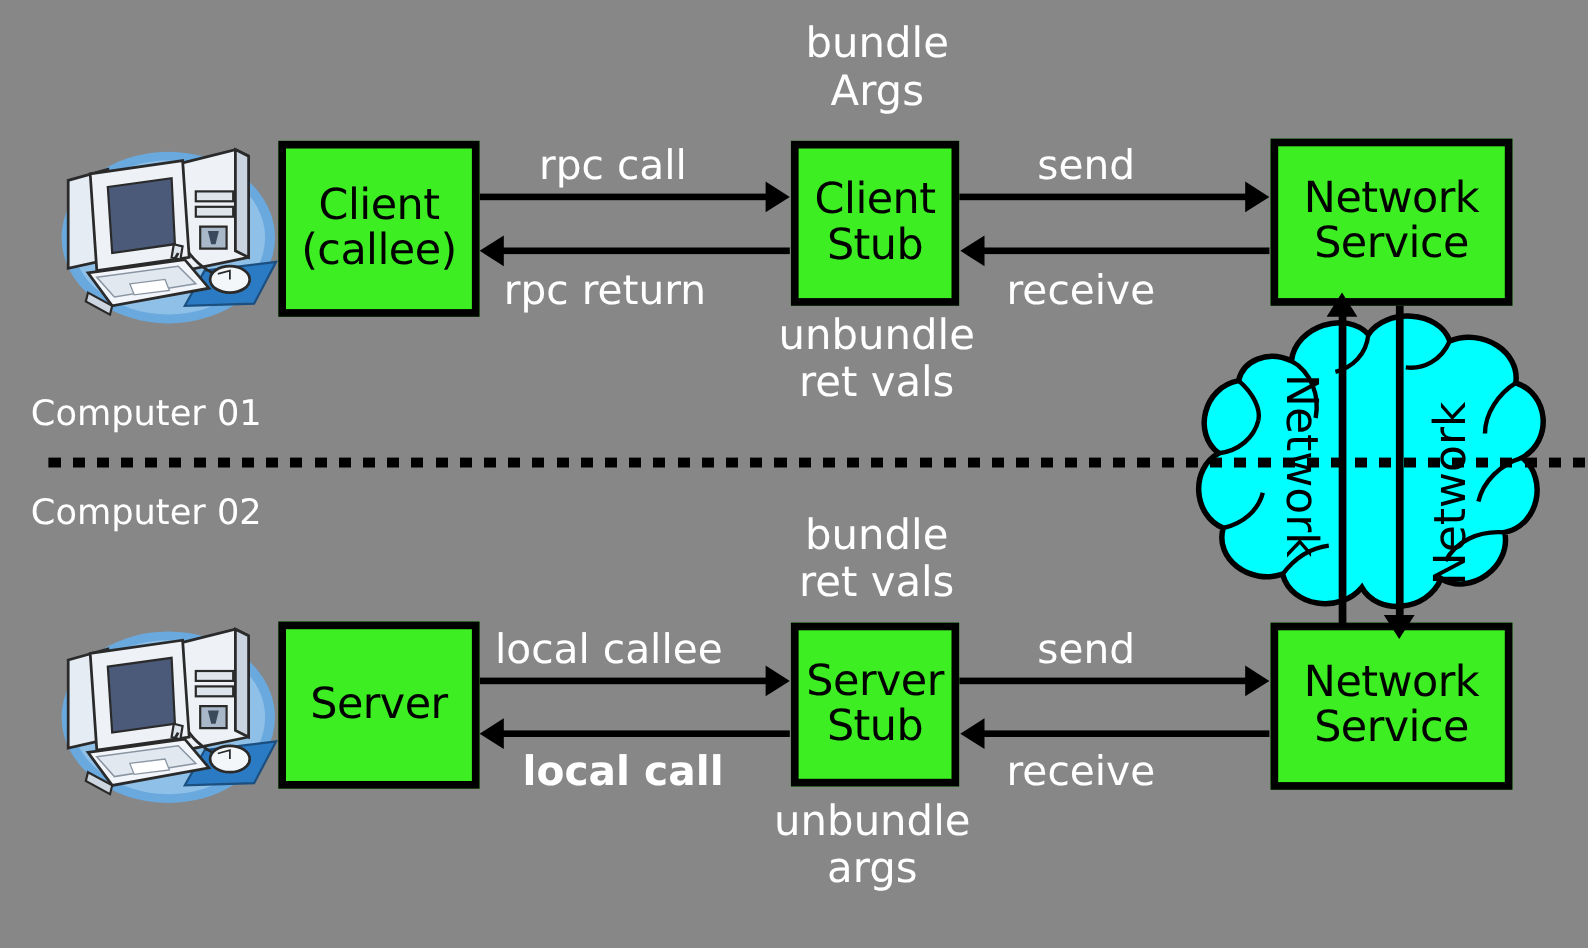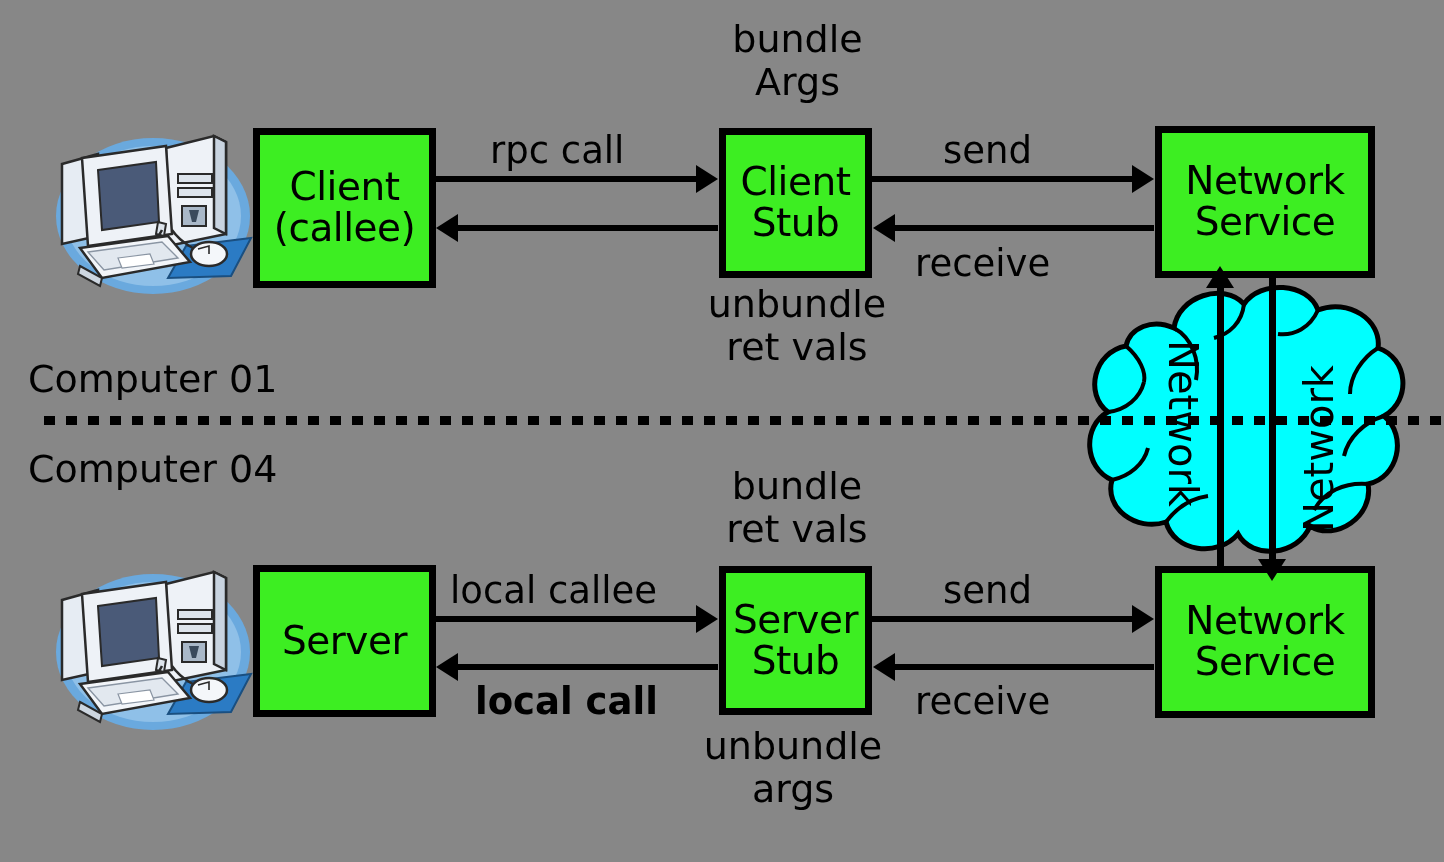--- a/index.html
+++ b/index.html
@@ -33,29 +33,29 @@
   .box .ln {
     display: block;
     white-space: nowrap;
     font-size: 39px;
     letter-spacing: -0.5px;
   }
 
   
   .lbl {
     position: absolute;
-    color: #000000;
+    color: #ffffff;
     font-size: 37px;
     white-space: nowrap;
     line-height: 1.12;
     text-align: center;
     z-index: 7;
   }
   .lbl.big { font-size: 38px; }
-  .computer-label { font-size: 38px; }
+  .computer-label { font-size: 32px; }
 
   
   .harrow {
     position: absolute;
     height: 6px;
     background: #000;
     z-index: 5;
   }
   .harrow::after {
     content: "";
@@ -172,20 +172,21 @@
 
   <div class="box" style="left:1155px; top:126px; width:220px; height:152px;">
     <span class="ln">Network</span>
     <span class="ln">Service</span>
   </div>
 
   <div class="harrow right" style="left:436px; top:176px; width:262px;"></div>
   <div class="lbl" style="left:490px; top:130px;text-align:right;">rpc call</div>
 
   <div class="harrow left" style="left:456px; top:225px; width:262px;"></div>
+  <div class="lbl" style="left:458px; top:243px;">rpc return</div>
 
   <div class="harrow right" style="left:872px; top:176px; width:262px;"></div>
   <div class="lbl" style="left:943px; top:130px;">send</div>
 
   <div class="harrow left" style="left:893px; top:225px; width:261px;"></div>
   <div class="lbl" style="left:915px; top:243px;">receive</div>
 
   <div class="lbl big" style="left:700px; top:18px; width:195px;">
     <span>bundle</span><br>
     <span>Args</span>
@@ -193,21 +194,21 @@
 
   <div class="lbl big" style="left:697px; top:283px; width:200px;">
     <span>unbundle</span><br>
     <span>ret vals</span>
   </div>
 
   <div class="lbl computer-label" style="left:28px; top:358px;">Computer 01</div>
 
   <div class="divider" style="left:44px; top:416px; width:1400px;"></div>
 
-  <div class="lbl computer-label" style="left:28px; top:448px;">Computer 04</div>
+  <div class="lbl computer-label" style="left:28px; top:448px;">Computer 02</div>
 
   <svg class="cloud" style="left:1082px; top:276px;" width="332" height="294" viewBox="0 0 332 294">
     <path d="M92 52
              C 96 20, 142 6, 162 28
              C 178 4, 226 6, 236 34
              C 266 22, 300 44, 296 72
              C 326 82, 330 124, 302 140
              C 326 160, 316 202, 286 208
              C 292 240, 254 266, 228 250
              C 216 280, 170 284, 156 258

